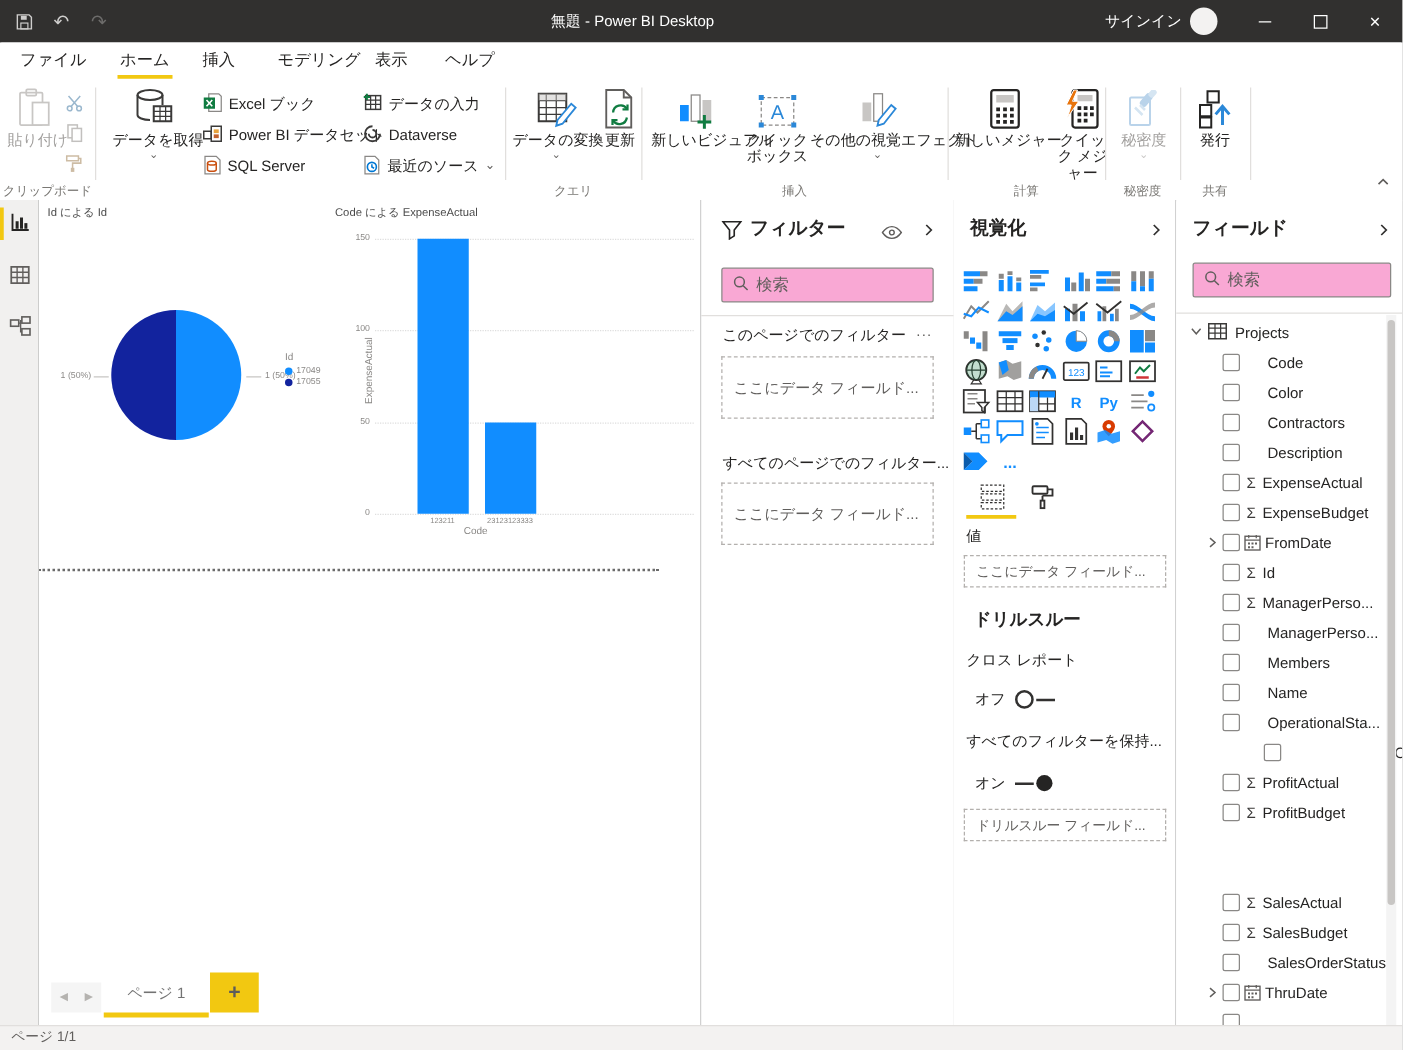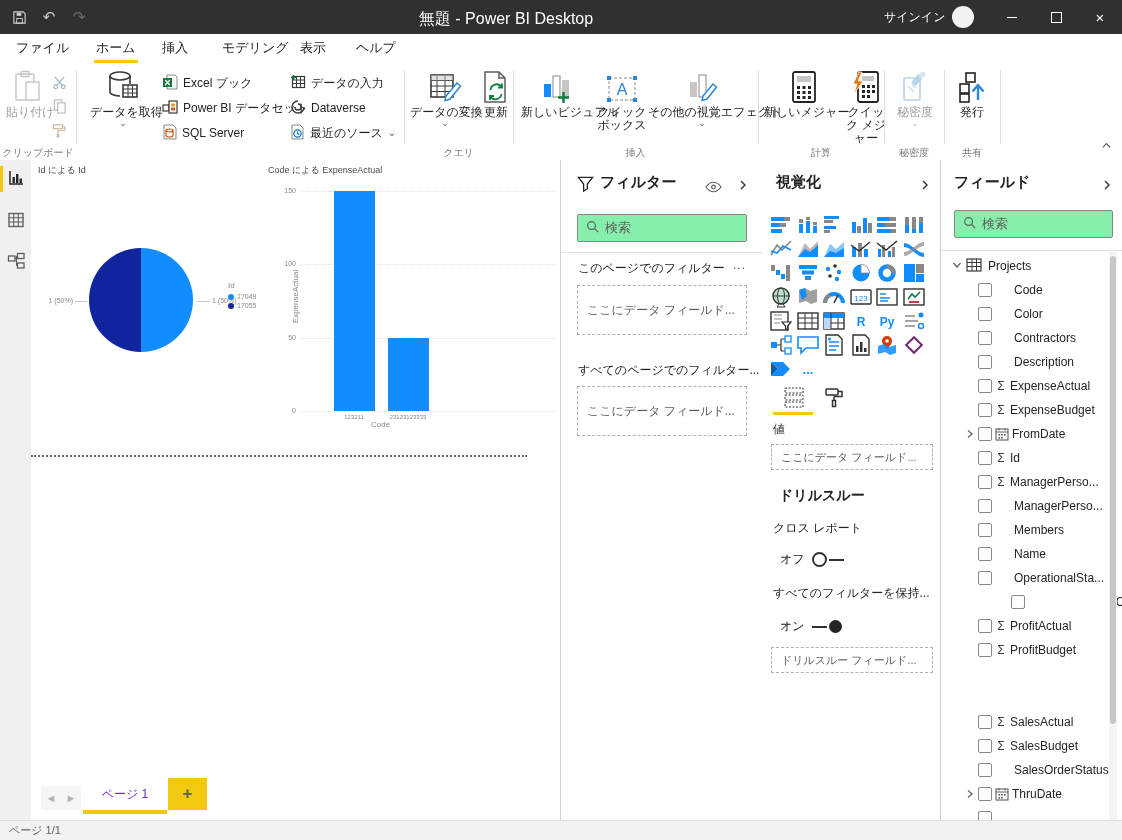--- a/index.html
+++ b/index.html
@@ -4,21 +4,21 @@
 <style>
   html,body{margin:0;padding:0;}
   body{width:1122px;height:840px;position:relative;font-family:"Liberation Sans","DejaVu Sans",sans-serif;
        background:#fff;overflow:hidden;-webkit-font-smoothing:antialiased;}
   #app{position:absolute;inset:0;outline:1px solid #6e6e6e;outline-offset:-1px;}
   .abs{position:absolute;}
   
   #titlebar{position:absolute;left:0;top:0;width:1122px;height:34px;background:#31302f;color:#fff;}
   #titlebar .tbtn{position:absolute;top:7px;width:22px;height:20px;display:flex;align-items:center;justify-content:center;}
   #titlebar .wbtn{position:absolute;top:0;width:44px;height:34px;display:flex;align-items:center;justify-content:center;color:#fff;font-size:13px;}
-  .title-text{position:absolute;left:356px;top:9px;width:300px;text-align:center;font-size:16px;color:#fff;white-space:nowrap;}
+  .title-text{position:absolute;left:356px;top:9px;width:300px;text-align:center;font-size:12px;color:#fff;white-space:nowrap;}
   .signin{position:absolute;left:884px;top:9px;font-size:12px;color:#fff;}
   .avatar{position:absolute;left:952px;top:6px;width:22px;height:22px;border-radius:50%;background:#f3f2f1;}
   .max-glyph{width:9px;height:9px;border:1px solid #fff;display:inline-block;}
   .min-glyph{width:10px;height:1px;background:#fff;display:inline-block;}
   
   #menubar{position:absolute;left:0;top:34px;width:1122px;height:30px;background:#fff;}
   .menu-item{position:absolute;top:0;height:30px;line-height:28px;font-size:13px;color:#252423;padding:0 4px;cursor:default;}
   .menu-item.active::after{content:"";position:absolute;left:2px;right:2px;bottom:1px;height:3px;background:#F2C811;}
   
   #ribbon{position:absolute;left:0;top:64px;width:1122px;height:96px;background:#fff;border-bottom:1px solid #d1d1d1;font-size:12px;color:#252423;}
@@ -54,21 +54,21 @@
   .axis-lbl{position:absolute;font-size:8px;color:#8a8886;}
   #ylabel{left:214px;top:132px;width:100px;text-align:center;transform:rotate(-90deg);transform-origin:center;}
   #dash-line{position:absolute;left:0;top:295px;width:496px;border-top:2px dotted #6b6b6b;}
   
   .pane{position:absolute;top:160px;background:#fff;}
   #filterpane{left:560px;width:202px;height:660px;border-left:1px solid #d1d1d1;border-right:1px solid #d1d1d1;}
   #vizpane{left:763px;width:177px;height:660px;border-right:1px solid #d1d1d1;}
   #fieldspane{left:941px;width:181px;height:660px;}
   .pane-title{position:absolute;font-weight:bold;font-size:15px;color:#252423;white-space:nowrap;}
   .pane-chevron{position:absolute;width:12px;height:12px;}
-  .searchbox{position:absolute;height:26px;border:1px solid #8a8886;border-radius:2px;background:#86efac;display:flex;align-items:center;gap:6px;padding:0 8px;font-size:13px;color:#605e5c;}
+  .searchbox{position:absolute;height:26px;border:1px solid #8a8886;border-radius:2px;background:#f9a8d4;display:flex;align-items:center;gap:6px;padding:0 8px;font-size:13px;color:#605e5c;}
   .pane-divider{position:absolute;left:0;width:100%;height:1px;background:#e1dfdd;}
   .dropzone{position:absolute;border:1px dashed #b3b0ad;background:#fff;display:flex;align-items:center;padding:0 9px;font-size:12px;color:#605e5c;white-space:nowrap;overflow:hidden;}
   .sec-lbl{position:absolute;font-size:12px;color:#252423;white-space:nowrap;}
   .more-dots{position:absolute;font-size:12px;color:#605e5c;letter-spacing:1px;}
   
   .vtile{position:absolute;width:24px;height:22px;display:flex;align-items:center;justify-content:center;}
   .vtab-underline{position:absolute;height:3px;background:#F2C811;}
   .toggle{position:absolute;display:flex;align-items:center;gap:2px;font-size:12px;color:#252423;}
   .tg-line{width:15px;height:2px;background:#323130;}
   .tg-circ-off{width:11px;height:11px;border:2px solid #323130;border-radius:50%;background:#fff;}
@@ -78,21 +78,21 @@
   #fieldlist{position:absolute;left:0;top:94px;width:181px;height:566px;overflow:hidden;}
   .frow{position:absolute;left:0;width:181px;height:24px;display:flex;align-items:center;font-size:12px;color:#252423;}
   .fchk{width:14px;height:14px;border:1px solid #8a8886;border-radius:2px;background:#fff;box-sizing:border-box;flex:none;}
   .fsig{width:18px;text-align:center;font-size:12px;color:#3b3a39;flex:none;}
   .flabel{white-space:nowrap;overflow:hidden;}
   .scroll-track{position:absolute;left:168px;top:92px;width:8px;height:568px;background:#f4f4f4;}
   .scroll-thumb{position:absolute;left:1px;top:4px;width:6px;height:468px;background:#c8c6c4;border-radius:3px;}
   
   #tabbar{position:absolute;left:31px;top:776px;width:529px;height:44px;background:#fff;}
   .nav-arrows{position:absolute;left:10px;top:10px;width:40px;height:24px;display:flex;align-items:center;justify-content:space-around;color:#b5b3b0;font-size:11px;background:#f5f5f5;}
-  #page-tab{position:absolute;left:52px;top:2px;width:84px;height:32px;display:flex;align-items:center;justify-content:center;font-size:12px;color:#6d28d9;background:#fff;}
+  #page-tab{position:absolute;left:52px;top:2px;width:84px;height:32px;display:flex;align-items:center;justify-content:center;font-size:12px;color:#737373;background:#fff;}
   #page-tab::after{content:"";position:absolute;left:0;right:0;bottom:-4px;height:4px;background:#F2C811;}
   #add-page{position:absolute;left:137px;top:2px;width:39px;height:32px;background:#F2C811;color:#5c5c5c;font-size:17px;font-weight:bold;display:flex;align-items:center;justify-content:center;}
   #statusbar{position:absolute;left:0;top:820px;width:1122px;height:20px;background:#f3f2f1;border-top:1px solid #e1dfdd;font-size:11px;color:#605e5c;line-height:19px;padding-left:9px;box-sizing:border-box;}
 </style>
 </head>
 <body>
 
 <div id="app">
 
   <div id="titlebar">

